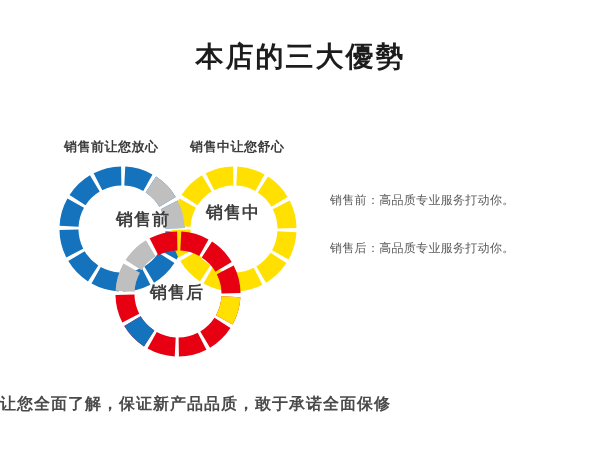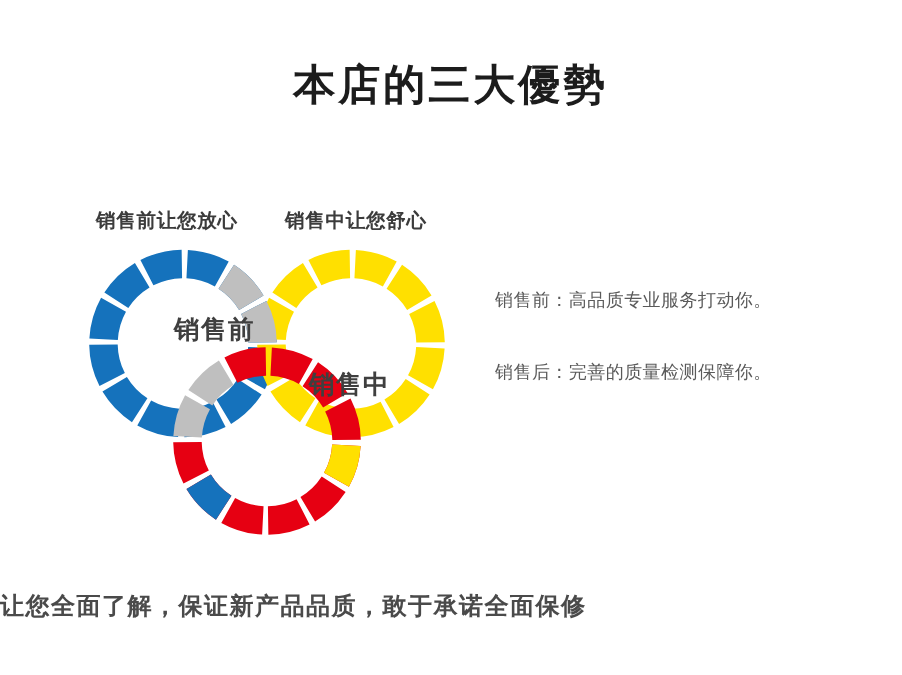--- a/index.html
+++ b/index.html
@@ -59,21 +59,21 @@
   .cap-post { left: 82px;  top: 208px; }
   .ring-label {
     position: absolute;
     font-size: 17px;
     font-weight: 700;
     color: #3f3f3f;
     white-space: nowrap;
     letter-spacing: 1px;
   }
   .lbl-pre  { left: 58px;  top: 82px; margin-left: 20px; }
-  .lbl-mid  { left: 168px; top: 75px; margin-top: 44px; }
+  .lbl-mid  { left: 168px; top: 75px; }
   .lbl-post { left: 112px; top: 155px; }
   .bullets {
     position: absolute;
     left: 330px;
     top: 192px;
     width: 265px;
   }
   .bullet {
     font-size: 12px;
     color: #5a5a5a;
@@ -180,22 +180,23 @@
           <path d="M 0 -53 A 53 53 0 0 1 23.4 -47.6" transform="rotate(93)"></path>
         </g>
       </g>
     </svg>
 
     <div class="ring-caption cap-mid">销售中让您舒心</div>
     <div class="ring-caption cap-pre">销售前让您放心</div>
 
     <div class="ring-label lbl-pre">销售前</div>
     <div class="ring-label lbl-mid">销售中</div>
+    <div class="ring-label lbl-post">销售后</div>
   </div>
 
   <div class="bullets">
     <div class="bullet">销售前：高品质专业服务打动你。</div>
-    <div class="bullet">销售后：完善的质量检测保障你。</div>
+    <div class="bullet">销售后：高品质专业服务打动你。</div>
   </div>
 
   <div class="footer">让您全面了解，保证新产品品质，敢于承诺全面保修</div>
 
 </div>
 
 </body></html>

